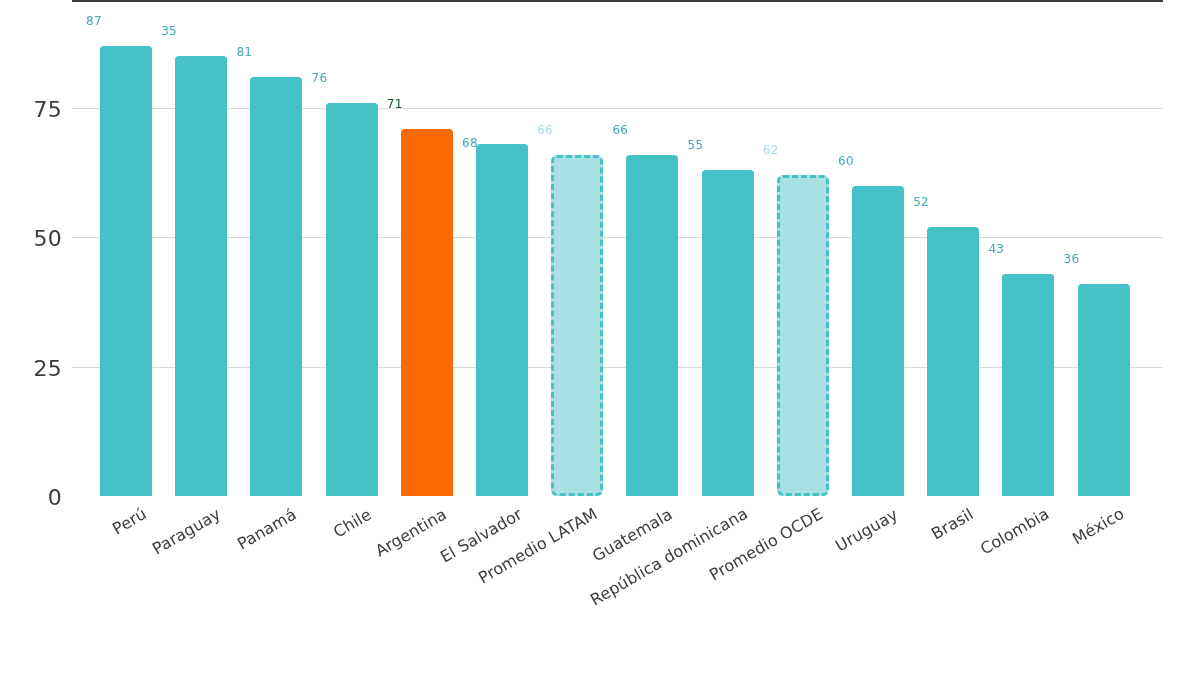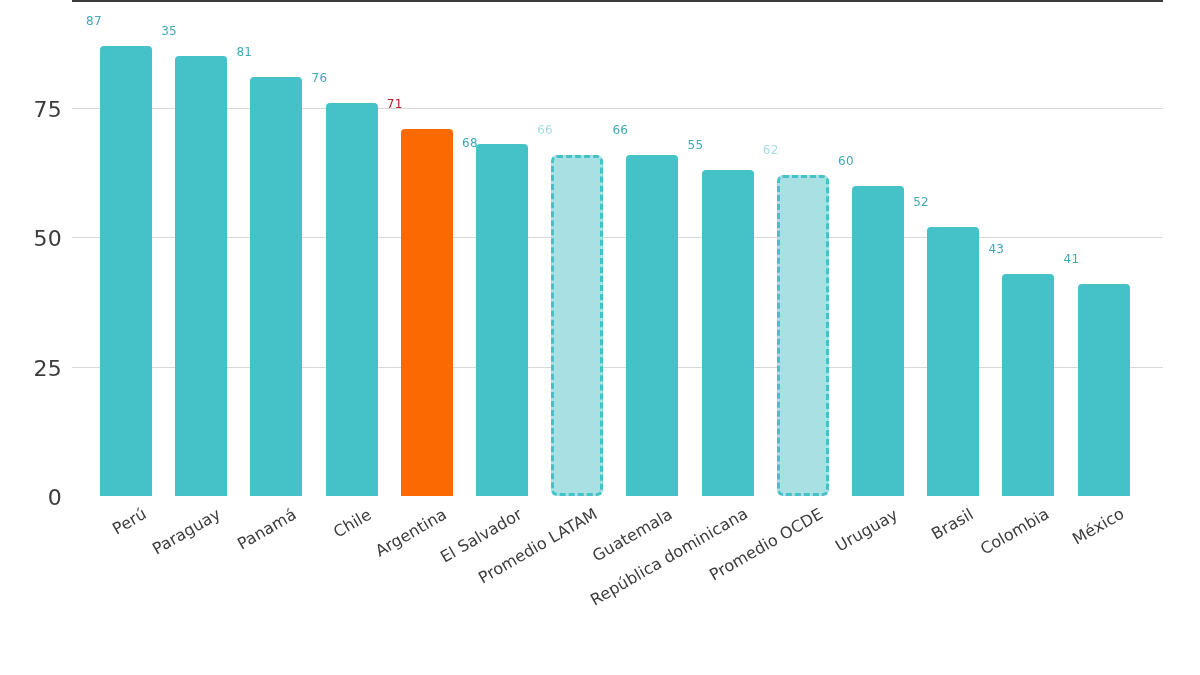--- a/index.html
+++ b/index.html
@@ -78,21 +78,21 @@
   
   .value-label {
     position: absolute;
     width: 80px;
     text-align: left;
     font-size: 12px;
     color: #3fa8b8;
     letter-spacing: 0.3px;
   }
   .value-label.highlight {
-    color: #b91c1c;
+    color: #14532d;
   }
   .value-label.reference {
     color: #a8dce4;
   }
 
   
   .cat-label {
     position: absolute;
     top: 504px;
     font-size: 16px;
@@ -142,21 +142,21 @@
         <div class="value-label" style="left: 311.6px; top: 70.928px;">76</div>
         <div class="value-label highlight" style="left: 386.8px; top: 96.788px;">71</div>
         <div class="value-label" style="left: 462px; top: 112.304px; margin-top: 24px;">68</div>
         <div class="value-label reference" style="left: 537.2px; top: 122.648px;">66</div>
         <div class="value-label" style="left: 612.4px; top: 122.648px;">66</div>
         <div class="value-label" style="left: 687.6px; top: 138.164px;">55</div>
         <div class="value-label reference" style="left: 762.8px; top: 143.336px;">62</div>
         <div class="value-label" style="left: 838px; top: 153.68px;">60</div>
         <div class="value-label" style="left: 913.2px; top: 195.056px;">52</div>
         <div class="value-label" style="left: 988.4px; top: 241.604px;">43</div>
-        <div class="value-label" style="left: 1063.6px; top: 251.948px;">41</div>
+        <div class="value-label" style="left: 1063.6px; top: 251.948px;">36</div>
       </div>
     <div class="axis-baseline"></div>
     <div id="cat-labels">
         <div class="cat-label" style="left: 108.823px; top: 522px;">Perú</div>
         <div class="cat-label" style="left: 149.382px; top: 542px;">Paraguay</div>
         <div class="cat-label" style="left: 234.108px; top: 536.5px;">Panamá</div>
         <div class="cat-label" style="left: 330.093px; top: 524.5px;">Chile</div>
         <div class="cat-label" style="left: 372.384px; top: 543.5px;">Argentina</div>
         <div class="cat-label" style="left: 437.192px; top: 549.5px;">El Salvador</div>
         <div class="cat-label" style="left: 475.153px; top: 571px;">Promedio LATAM</div>

